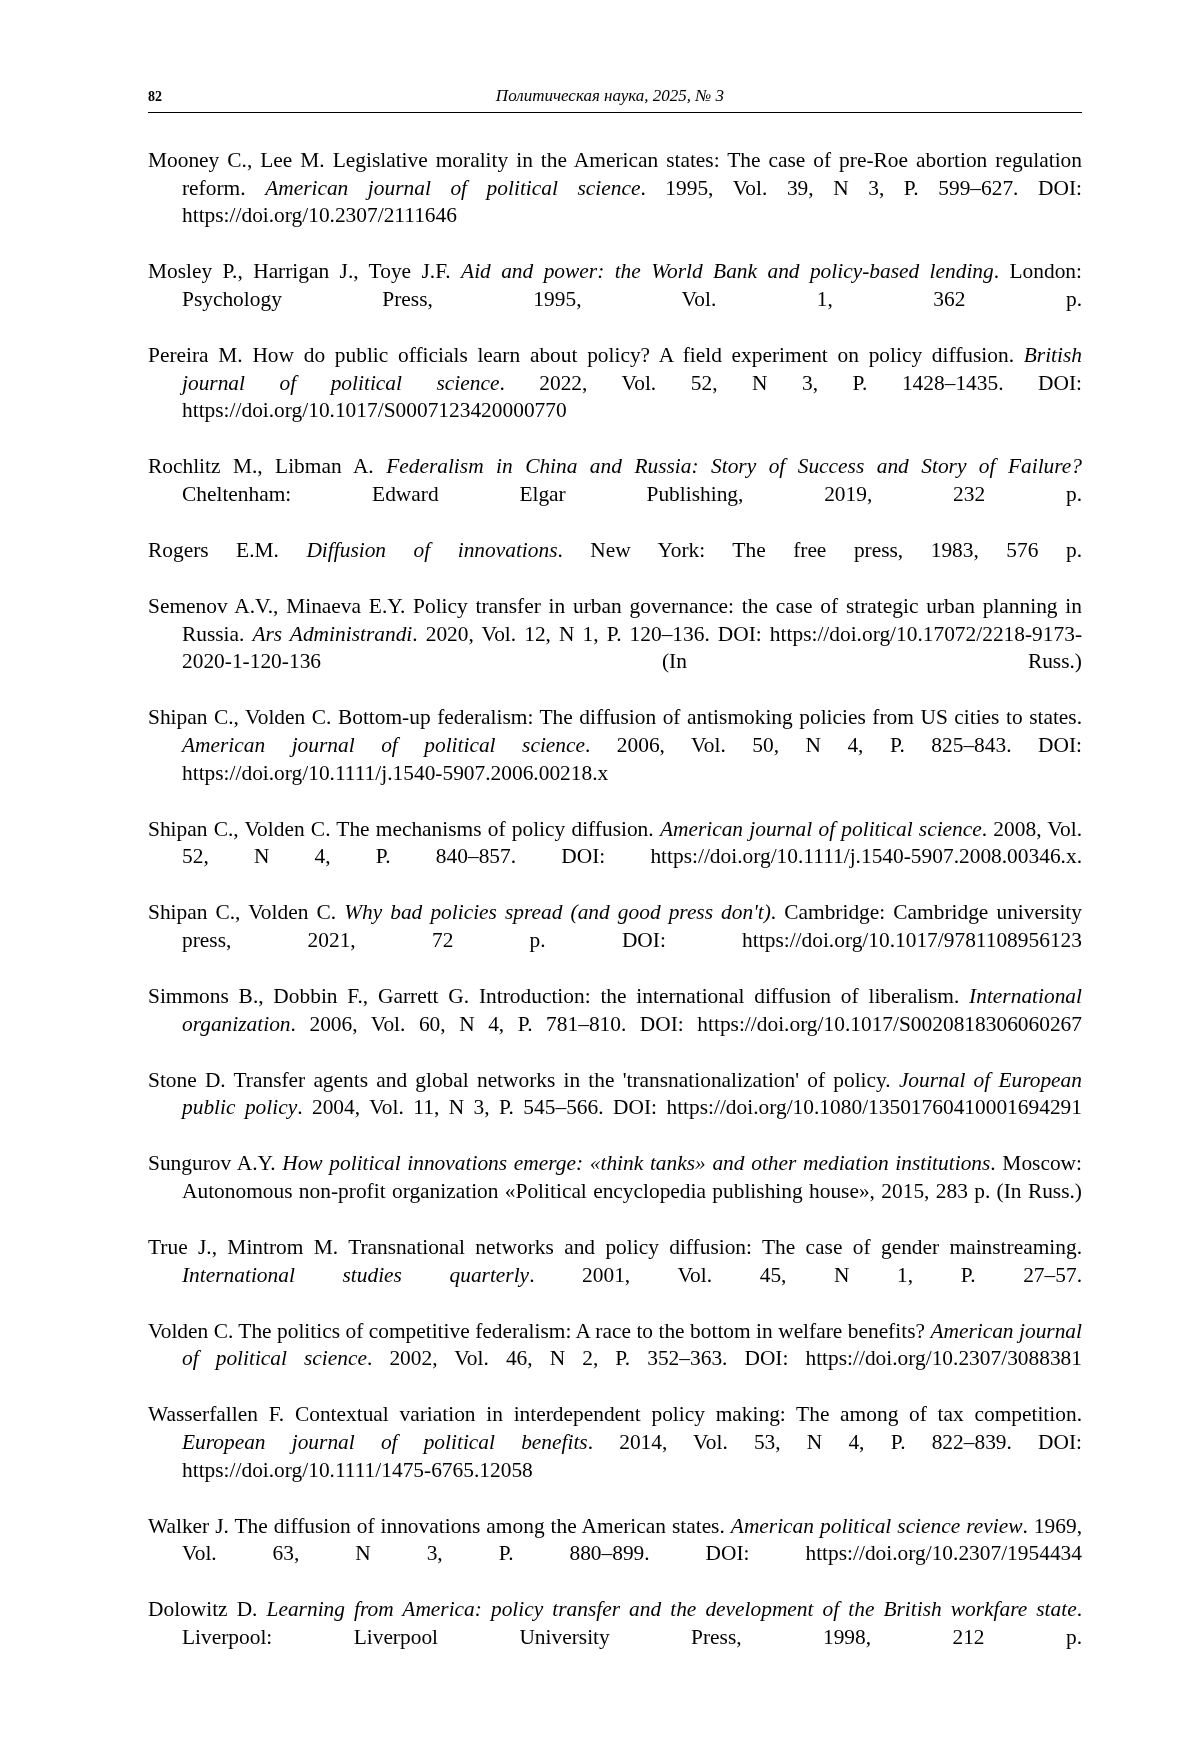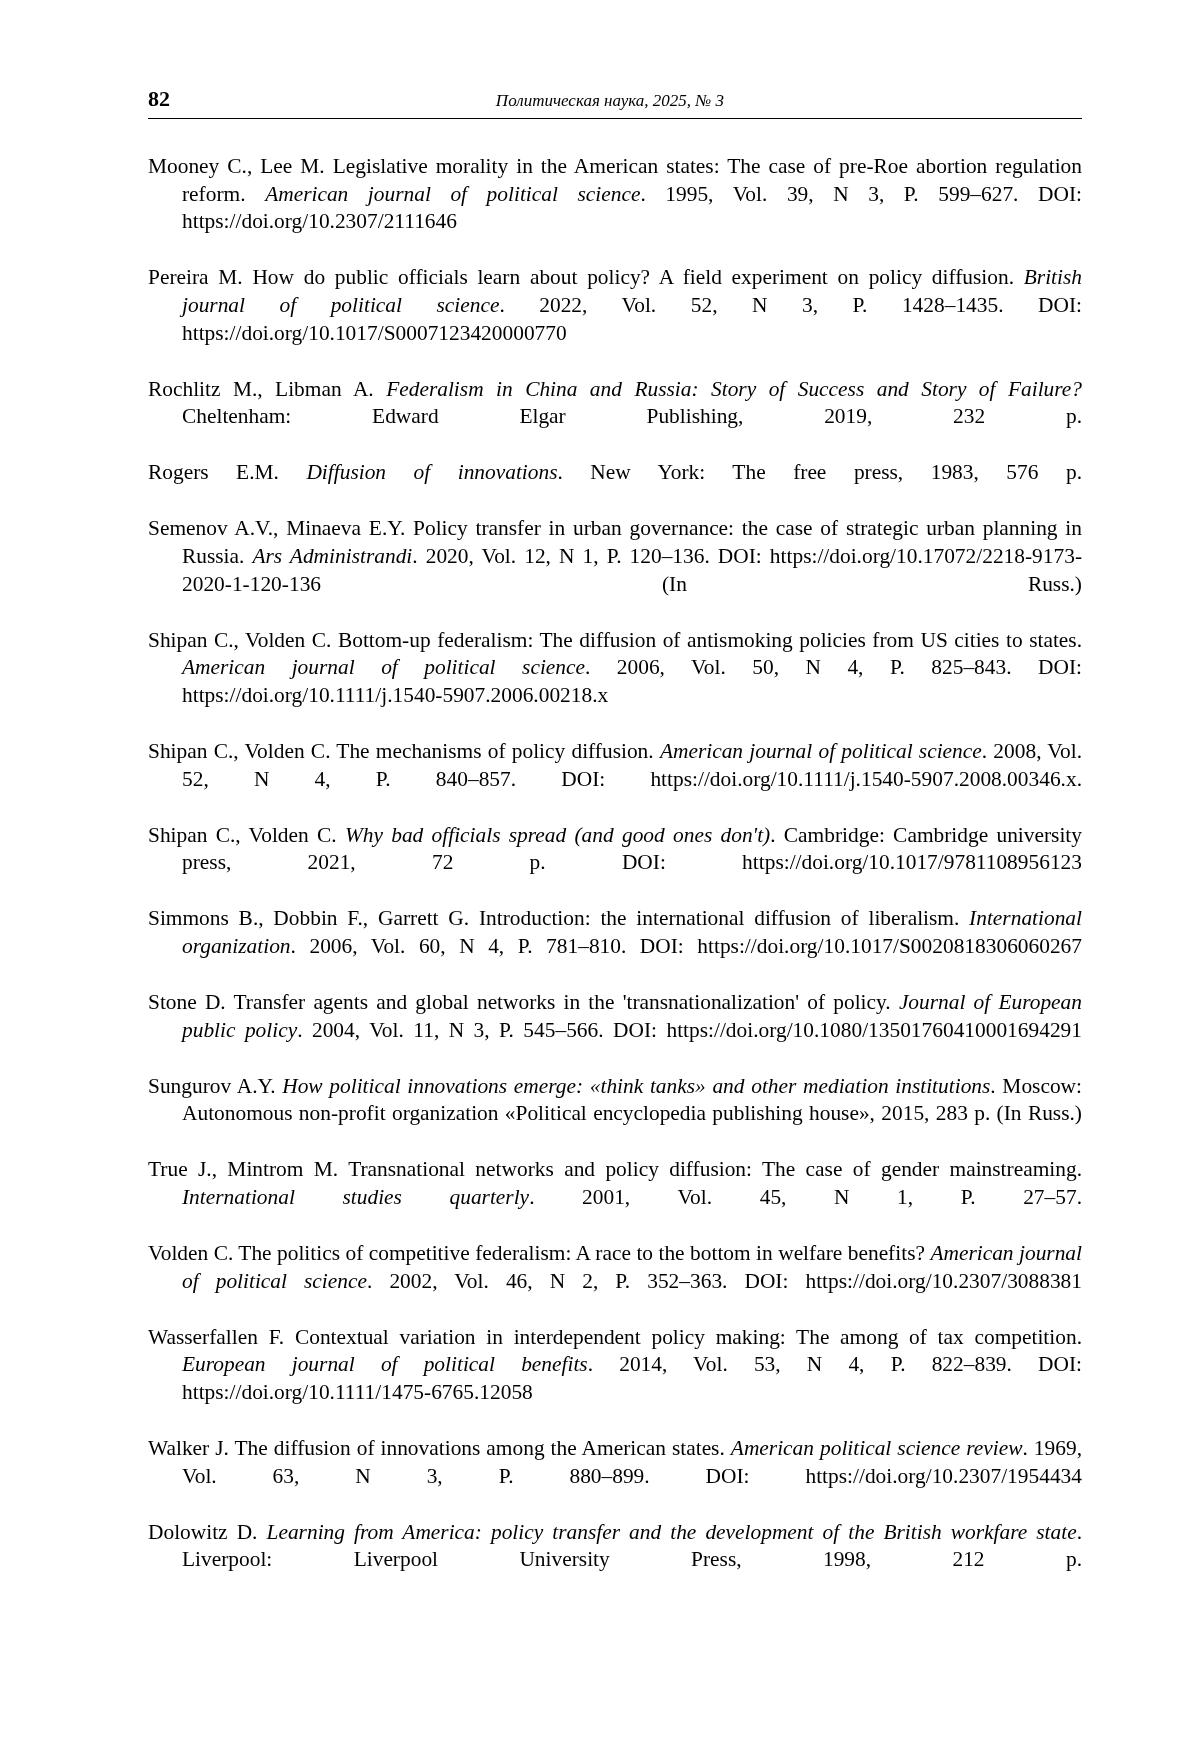--- a/index.html
+++ b/index.html
@@ -23,21 +23,21 @@
   .header {
     display: flex;
     align-items: baseline;
     font-size: 21.5px;
     padding-bottom: 6px;
     border-bottom: 1.6px solid #000;
     margin-bottom: 34px;
   }
   .header-page-number {
     font-weight: bold;
-    font-size: 22px;
+    font-size: 14px;
     width: 80px;
     flex: 0 0 auto;
   }
   .header-title {
     flex: 1 1 auto;
     text-align: center;
     font-style: italic;
     font-size: 17px;
     padding-right: 90px;
     white-space: nowrap;
@@ -69,27 +69,28 @@
 
 <div class="page">
 
   <div class="header">
     <div class="header-page-number">82</div>
     <div class="header-title">Политическая наука, 2025, № 3</div>
   </div>
 
   <div class="reflist" id="reflist">
       <p class="ref"><span>Mooney C., Lee M. Legislative morality in the American states: The case of pre-Roe abortion regulation reform. </span><i>American journal of political science</i><span>. 1995, Vol. 39, N 3, P. 599–627. DOI: https://doi.org/10.2307/2111646</span></p>
+      <p class="ref"><span>Mosley P., Harrigan J., Toye J.F. </span><i>Aid and power: the World Bank and policy-based lending</i><span>. London: Psychology Press, 1995, Vol. 1, 362 p.</span></p>
       <p class="ref"><span>Pereira M. How do public officials learn about policy? A field experiment on policy diffusion. </span><i>British journal of political science</i><span>. 2022, Vol. 52, N 3, P. 1428–1435. DOI: https://doi.org/10.1017/S0007123420000770</span></p>
       <p class="ref"><span>Rochlitz M., Libman A. </span><i>Federalism in China and Russia: Story of Success and Story of Failure?</i><span> Cheltenham: Edward Elgar Publishing, 2019, 232 p.</span></p>
       <p class="ref"><span>Rogers E.M. </span><i>Diffusion of innovations</i><span>. New York: The free press, 1983, 576 p.</span></p>
       <p class="ref"><span>Semenov A.V., Minaeva E.Y. Policy transfer in urban governance: the case of strategic urban planning in Russia. </span><i>Ars Administrandi</i><span>. 2020, Vol. 12, N 1, P. 120–136. DOI: https://doi.org/10.17072/2218-9173-2020-1-120-136 (In Russ.)</span></p>
       <p class="ref"><span>Shipan C., Volden C. Bottom-up federalism: The diffusion of antismoking policies from US cities to states. </span><i>American journal of political science</i><span>. 2006, Vol. 50, N 4, P. 825–843. DOI: https://doi.org/10.1111/j.1540-5907.2006.00218.x</span></p>
       <p class="ref"><span>Shipan C., Volden C. The mechanisms of policy diffusion. </span><i>American journal of political science</i><span>. 2008, Vol. 52, N 4, P. 840–857. DOI: https://doi.org/10.1111/j.1540-5907.2008.00346.x.</span></p>
-      <p class="ref"><span>Shipan C., Volden C. </span><i>Why bad officials spread (and good ones don't)</i><span>. Cambridge: Cambridge university press, 2021, 72 p. DOI: https://doi.org/10.1017/9781108956123</span></p>
+      <p class="ref"><span>Shipan C., Volden C. </span><i>Why bad policies spread (and good press don't)</i><span>. Cambridge: Cambridge university press, 2021, 72 p. DOI: https://doi.org/10.1017/9781108956123</span></p>
       <p class="ref"><span>Simmons B., Dobbin F., Garrett G. Introduction: the international diffusion of liberalism. </span><i>International organization</i><span>. 2006, Vol. 60, N 4, P. 781–810. DOI: https://doi.org/10.1017/S0020818306060267</span></p>
       <p class="ref"><span>Stone D. Transfer agents and global networks in the 'transnationalization' of policy. </span><i>Journal of European public policy</i><span>. 2004, Vol. 11, N 3, P. 545–566. DOI: https://doi.org/10.1080/13501760410001694291</span></p>
       <p class="ref"><span>Sungurov A.Y. </span><i>How political innovations emerge: «think tanks» and other mediation institutions</i><span>. Moscow: Autonomous non-profit organization «Political encyclopedia publishing house», 2015, 283 p. (In Russ.)</span></p>
       <p class="ref"><span>True J., Mintrom M. Transnational networks and policy diffusion: The case of gender mainstreaming. </span><i>International studies quarterly</i><span>. 2001, Vol. 45, N 1, P. 27–57.</span></p>
       <p class="ref"><span>Volden C. The politics of competitive federalism: A race to the bottom in welfare benefits? </span><i>American journal of political science</i><span>. 2002, Vol. 46, N 2, P. 352–363. DOI: https://doi.org/10.2307/3088381</span></p>
       <p class="ref"><span>Wasserfallen F. Contextual variation in interdependent policy making: The among of tax competition. </span><i>European journal of political benefits</i><span>. 2014, Vol. 53, N 4, P. 822–839. DOI: https://doi.org/10.1111/1475-6765.12058</span></p>
       <p class="ref"><span>Walker J. The diffusion of innovations among the American states. </span><i>American political science review</i><span>. 1969, Vol. 63, N 3, P. 880–899. DOI: https://doi.org/10.2307/1954434</span></p>
       <p class="ref"><span>Dolowitz D. </span><i>Learning from America: policy transfer and the development of the British workfare state</i><span>. Liverpool: Liverpool University Press, 1998, 212 p.</span></p>
     </div>
 

